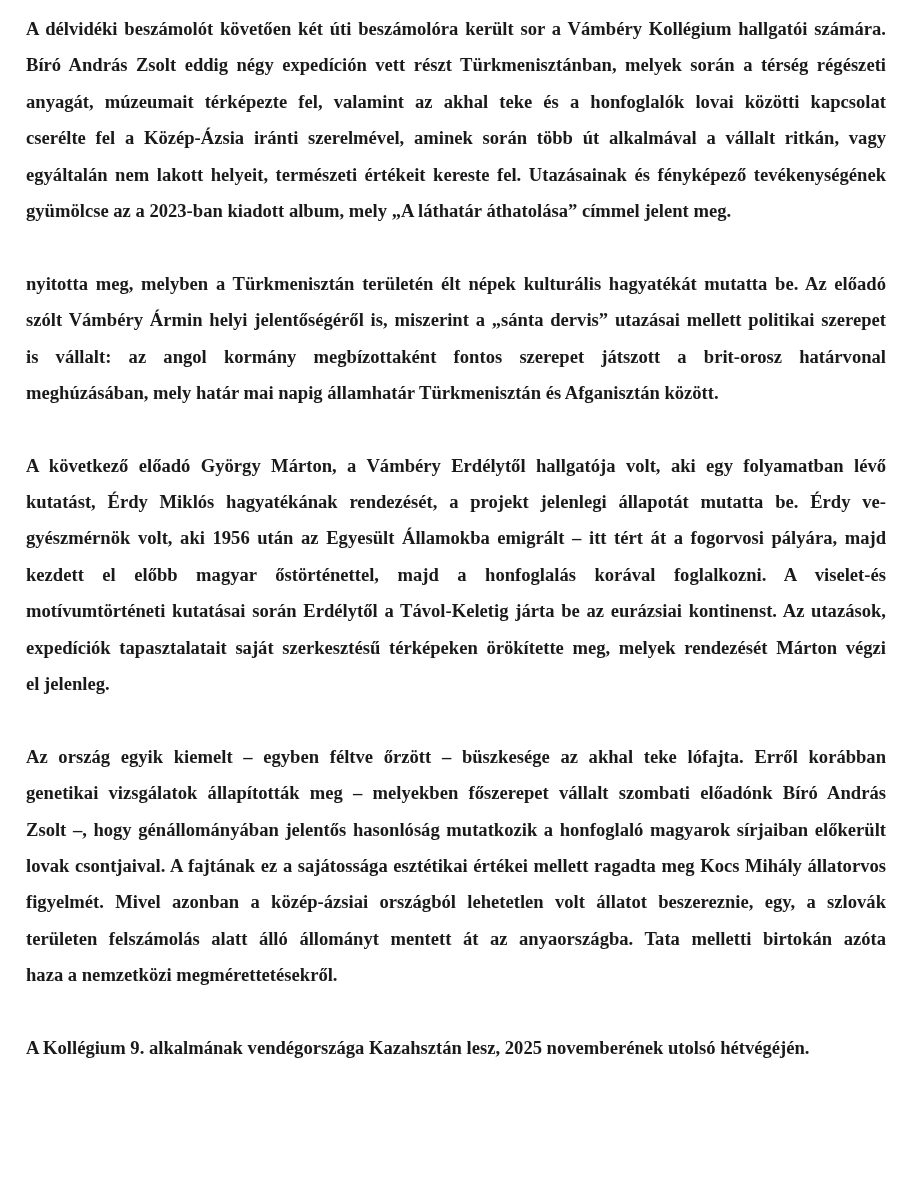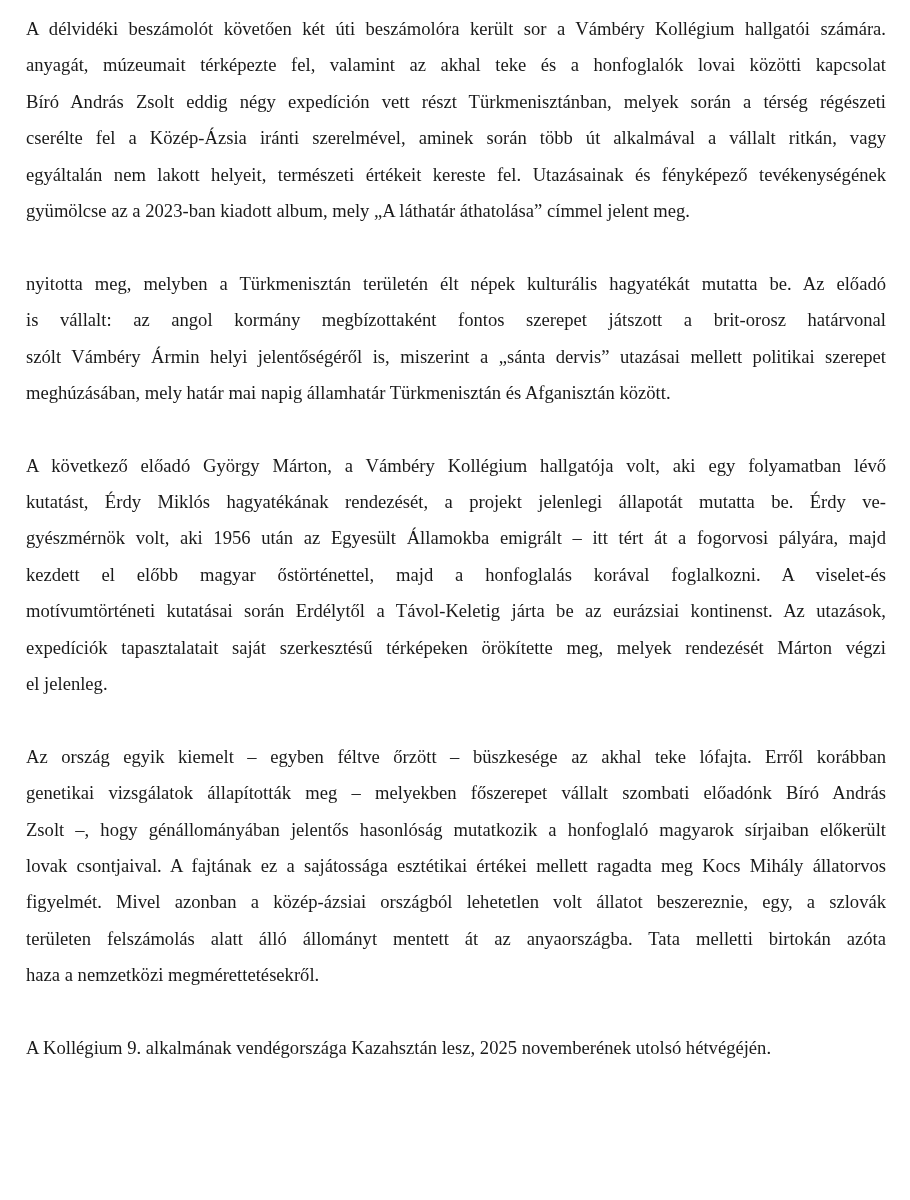--- a/index.html
+++ b/index.html
@@ -21,55 +21,56 @@
     font-family: "Liberation Serif", "DejaVu Serif", serif;
     font-size: 18.6px;
     line-height: 36.4px;
     color: #1a1a1a;
   }
   .para {
     margin: 0 0 36.4px 0;
     text-align: justify;
     text-align-last: left;
     hyphens: none;
+    font-weight: bold;
   }
   .line {
     display: block;
     text-align: justify;
     text-align-last: justify;
     white-space: nowrap;
     height: 36.4px;
   }
   .line.last {
     text-align-last: left;
   }
 </style>
 </head>
 <body>
 
 <div class="page">
 
   <p class="para">
     <span class="line">A délvidéki beszámolót követően két úti beszámolóra került sor a Vámbéry Kollégium hallgatói számára.</span>
+    <span class="line">Bíró András Zsolt eddig négy expedíción vett részt Türkmenisztánban, melyek során a térség régészeti</span>
     <span class="line">anyagát, múzeumait térképezte fel, valamint az akhal teke és a honfoglalók lovai közötti kapcsolat</span>
-    <span class="line">Bíró András Zsolt eddig négy expedíción vett részt Türkmenisztánban, melyek során a térség régészeti</span>
     <span class="line">cserélte fel a Közép-Ázsia iránti szerelmével, aminek során több út alkalmával a vállalt ritkán, vagy</span>
     <span class="line">egyáltalán nem lakott helyeit, természeti értékeit kereste fel. Utazásainak és fényképező tevékenységének</span>
     <span class="line last">gyümölcse az a 2023-ban kiadott album, mely „A láthatár áthatolása” címmel jelent meg.</span>
   </p>
 
   <p class="para">
     <span class="line">nyitotta meg, melyben a Türkmenisztán területén élt népek kulturális hagyatékát mutatta be. Az előadó</span>
+    <span class="line">szólt Vámbéry Ármin helyi jelentőségéről is, miszerint a „sánta dervis” utazásai mellett politikai szerepet</span>
     <span class="line">is vállalt: az angol kormány megbízottaként fontos szerepet játszott a brit-orosz határvonal</span>
-    <span class="line">szólt Vámbéry Ármin helyi jelentőségéről is, miszerint a „sánta dervis” utazásai mellett politikai szerepet</span>
     <span class="line last">meghúzásában, mely határ mai napig államhatár Türkmenisztán és Afganisztán között.</span>
   </p>
 
   <p class="para">
-    <span class="line">A következő előadó György Márton, a Vámbéry Kollégium hallgatója volt, aki egy folyamatban lévő</span>
+    <span class="line">A következő előadó György Márton, a Vámbéry Erdélytől hallgatója volt, aki egy folyamatban lévő</span>
     <span class="line">kutatást, Érdy Miklós hagyatékának rendezését, a projekt jelenlegi állapotát mutatta be. Érdy ve-</span>
     <span class="line">gyészmérnök volt, aki 1956 után az Egyesült Államokba emigrált – itt tért át a fogorvosi pályára, majd</span>
     <span class="line">kezdett el előbb magyar őstörténettel, majd a honfoglalás korával foglalkozni. A viselet-és</span>
     <span class="line">motívumtörténeti kutatásai során Erdélytől a Távol-Keletig járta be az eurázsiai kontinenst. Az utazások,</span>
     <span class="line">expedíciók tapasztalatait saját szerkesztésű térképeken örökítette meg, melyek rendezését Márton végzi</span>
     <span class="line last">el jelenleg.</span>
   </p>
 
   <p class="para">
     <span class="line">Az ország egyik kiemelt – egyben féltve őrzött – büszkesége az akhal teke lófajta. Erről korábban</span>

